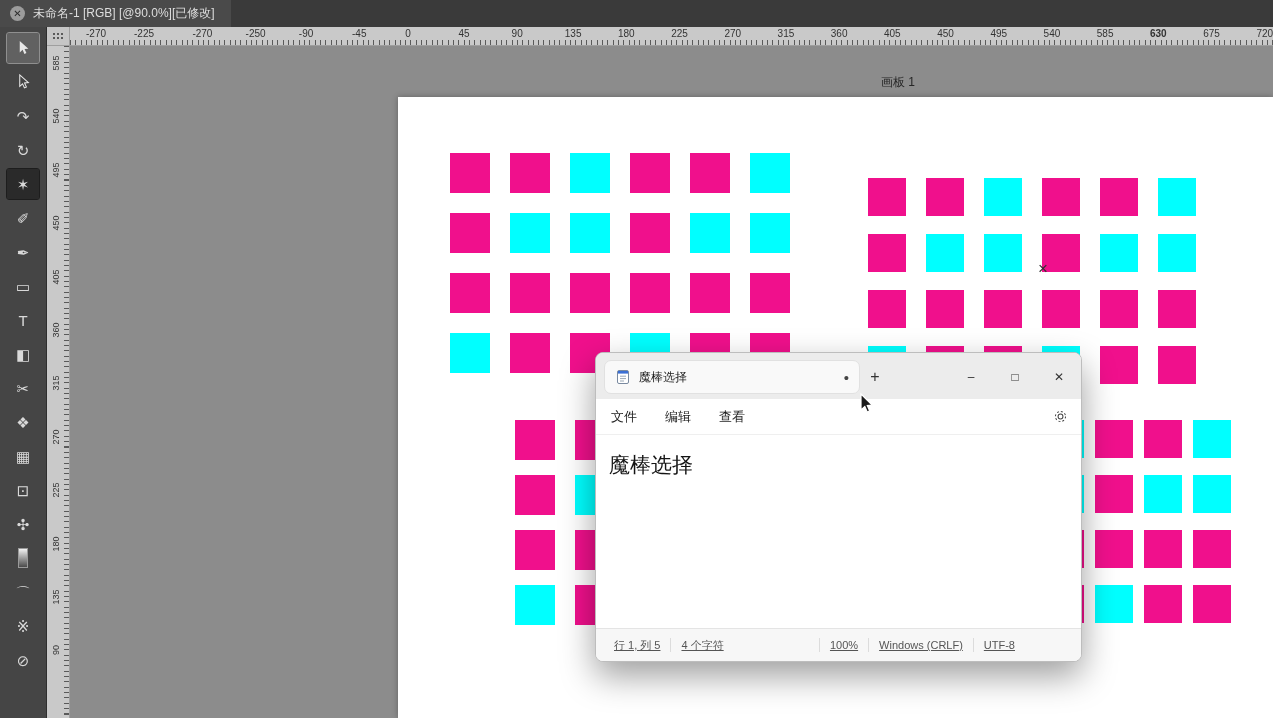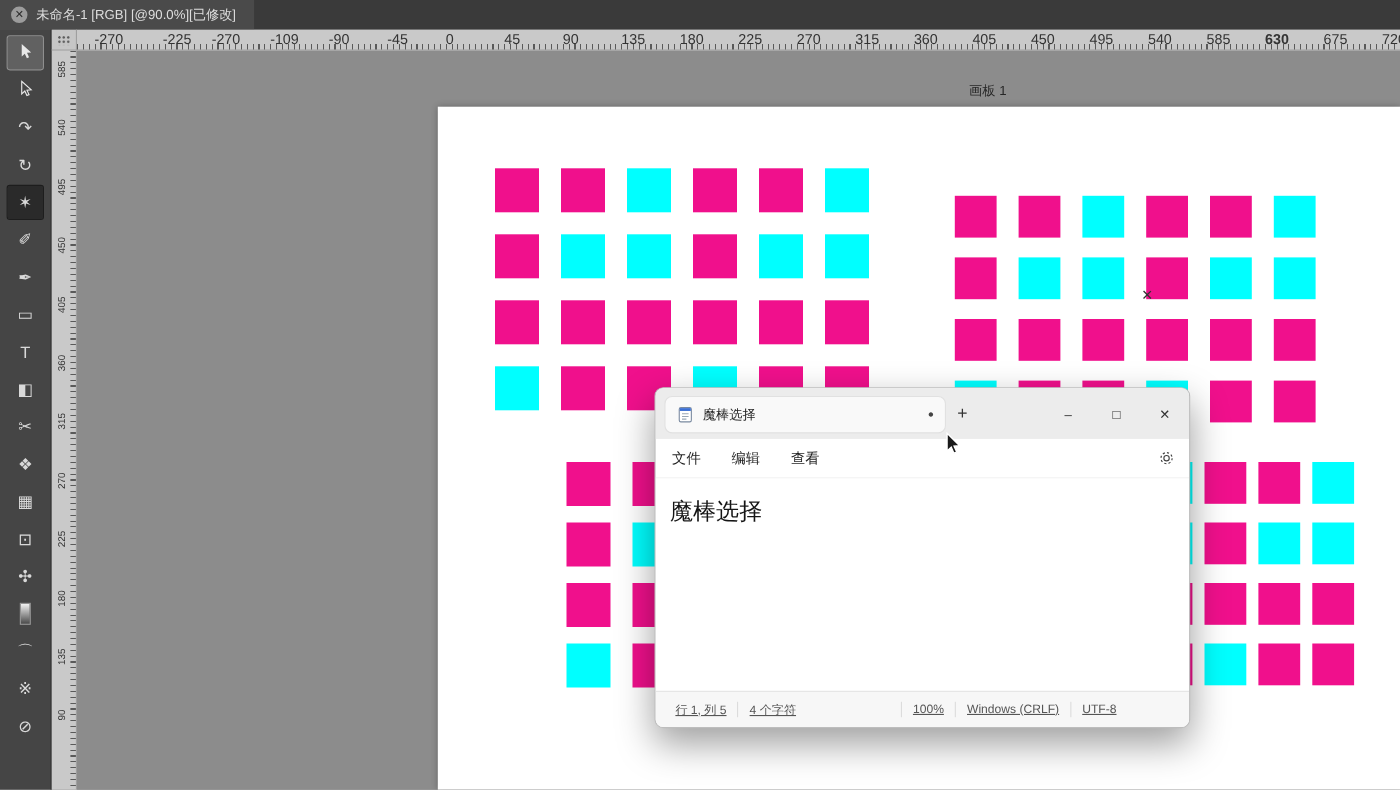--- a/index.html
+++ b/index.html
@@ -17,21 +17,21 @@
   .tool.active { background:#616161; outline:1px solid #8f8f8f; }
   .tool.pressed { background:#2a2a2a; outline:1px solid #1d1d1d; }
   .ticon { color:#d9d9d9; font-size:15px; line-height:1; }
   .gradbar { width:10px; height:20px; border:1px solid #9a9a9a; background:linear-gradient(180deg,#f2f2f2,#4a4a4a); }
 
   
   .corner { position:absolute; left:47px; top:27px; width:23px; height:19px; background:#c6c6c6; border-right:1px solid #9f9f9f; border-bottom:1px solid #9f9f9f; display:flex; align-items:center; justify-content:center; z-index:4; }
   .corner .dots { width:12px; height:9px; background-image:radial-gradient(#5a5a5a 1px, transparent 1.2px); background-size:4px 4px; }
   .hruler { position:absolute; left:70px; top:27px; width:1203px; height:19px; background:#c9c9c9; border-bottom:1px solid #9f9f9f; z-index:4; }
   .hruler::after { content:""; position:absolute; left:0; right:0; bottom:0; height:5px; background:repeating-linear-gradient(90deg, rgba(70,70,70,.85) 0 1px, transparent 1px 5.32px); }
-  .hnum { position:absolute; top:1px; font-size:13px; color:#333; transform:translateX(2px); }
+  .hnum { position:absolute; top:1px; font-size:10px; color:#333; transform:translateX(2px); }
   .vruler { position:absolute; left:47px; top:46px; width:23px; height:672px; background:#c9c9c9; border-right:1px solid #9f9f9f; z-index:4; }
   .vruler::after { content:""; position:absolute; top:0; bottom:0; right:0; width:5px; background:repeating-linear-gradient(180deg, rgba(70,70,70,.85) 0 1px, transparent 1px 5.34px); }
   .vnum { position:absolute; left:0; width:18px; text-align:center; font-size:9px; color:#333; transform:rotate(-90deg); white-space:nowrap; }
 
   
   .canvas { position:absolute; left:70px; top:46px; width:1203px; height:672px; background:#8c8c8c; }
   .artboard { position:absolute; left:328px; top:51px; width:875px; height:621px; background:#ffffff; box-shadow:0 0 6px rgba(0,0,0,.3); }
   .artboard-label { position:absolute; left:788px; top:28px; width:80px; text-align:center; font-size:12px; color:#262626; }
   .shapes { position:absolute; left:0; top:0; width:1273px; height:718px; z-index:2; }
   .sq { position:absolute; }
@@ -130,23 +130,23 @@
     <div class="tool">
       <span class="ticon">⊘</span>
     </div>
   </div>
 
 <div class="corner">
     <span class="dots"></span>
   </div>
 <div class="hruler">
     <span class="hnum" style="left: 14px;">-270</span>
-    <span class="hnum" style="left: 76px;">-225</span>
+    <span class="hnum" style="left: 62px;">-225</span>
     <span class="hnum" style="left: 120.4px;">-270</span>
-    <span class="hnum" style="left: 173.6px;">-109</span>
+    <span class="hnum" style="left: 173.6px;">-250</span>
     <span class="hnum" style="left: 226.8px;">-90</span>
     <span class="hnum" style="left: 280px;">-45</span>
     <span class="hnum" style="left: 333.2px;">0</span>
     <span class="hnum" style="left: 386.4px;">45</span>
     <span class="hnum" style="left: 439.6px;">90</span>
     <span class="hnum" style="left: 492.8px;">135</span>
     <span class="hnum" style="left: 546px;">180</span>
     <span class="hnum" style="left: 599.2px;">225</span>
     <span class="hnum" style="left: 652.4px;">270</span>
     <span class="hnum" style="left: 705.6px;">315</span>

